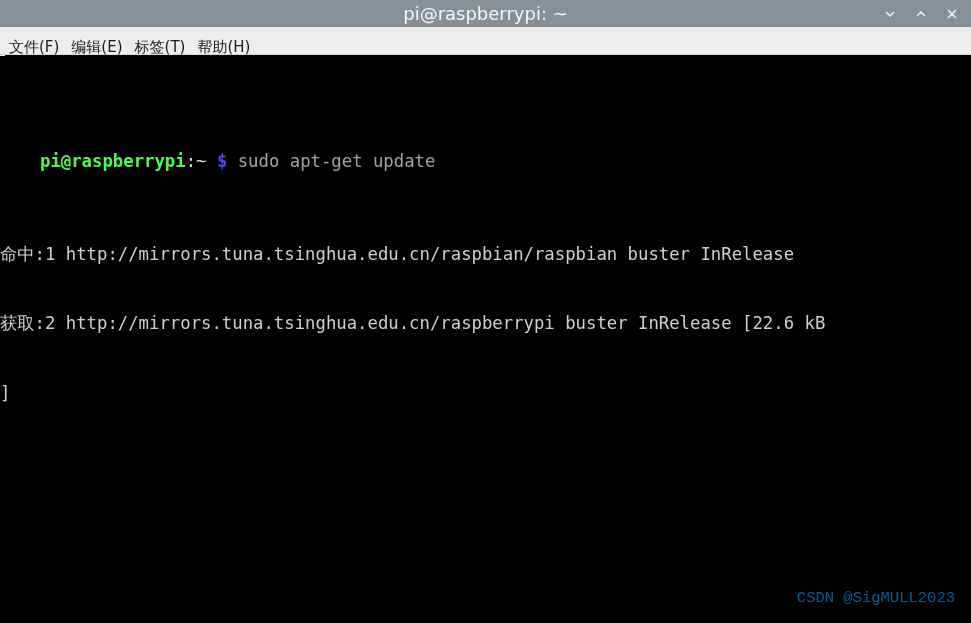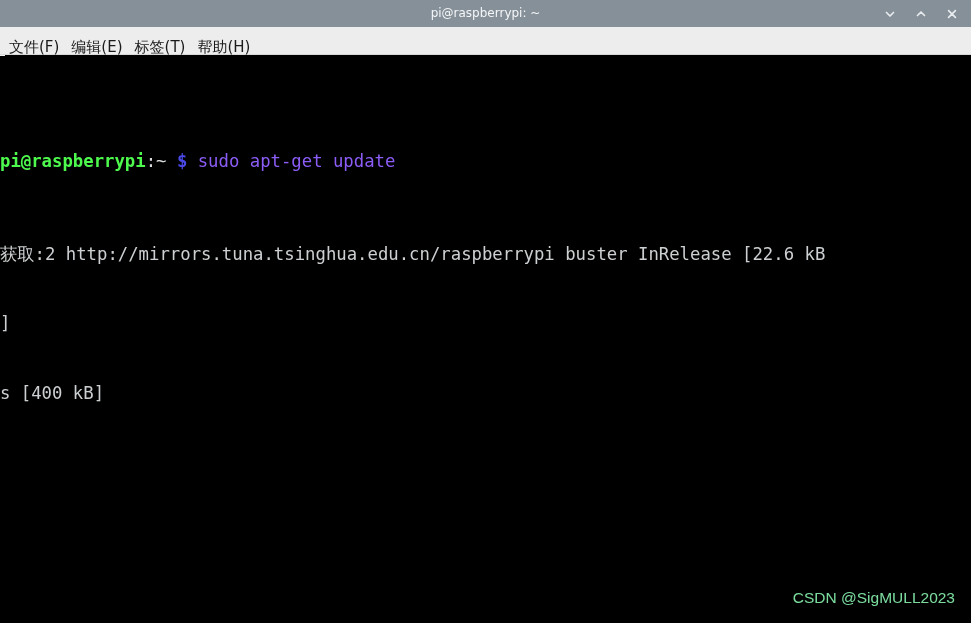--- a/index.html
+++ b/index.html
@@ -61,21 +61,21 @@
   }
   #titlebar .title-text {
     position: absolute;
     left: 0;
     top: 0;
     width: 971px;
     height: 27px;
     line-height: 27px;
     text-align: center;
     color: #f4f6f7;
-    font-size: 12px;
+    font-size: 18px;
     font-family: "DejaVu Sans", sans-serif;
     letter-spacing: 0px;
     white-space: nowrap;
   }
   #winbuttons {
     position: absolute;
     right: 4px;
     top: 0;
     height: 27px;
     display: flex;
@@ -142,33 +142,33 @@
     line-height: 23.2px;
     color: #cdd0d2;
     white-space: pre;
     letter-spacing: 0px;
   }
   #termtext .line {
     height: 23.2px;
     white-space: pre;
     overflow: hidden;
   }
-  .c-green  { color: #4ef94e; font-weight: bold; }
+  .c-green  { color: #4ef94e; font-weight: bold; padding-left: 40px; }
   .c-white  { color: #d8dadc; }
   .c-blue   { color: #4a4ae8; font-weight: bold; }
-  .c-out    { color: #8b5cf6; text-align: right; }
+  .c-out    { color: #a3a3a3; text-align: right; }
 
   
   #watermark {
     position: absolute;
     right: 16px;
     bottom: 16px;
-    color: #86efac;
+    color: #0369a1;
     font-size: 15.5px;
-    font-family: Liberation Sans, sans-serif;
+    font-family: Liberation Mono, monospace;
     z-index: 20;
     white-space: nowrap;
     opacity: 0.92;
   }
 </style>
 </head>
 <body>
 
 <div id="window">
 
@@ -218,23 +218,23 @@
     <div class="menu-item">标签(T)</div>
     <div class="menu-item">帮助(H)</div>
   </div>
 
   <div id="terminal">
     <div id="termtext">
 
       
       <div class="line"><span class="c-green">pi@raspberrypi</span><span class="c-white">:</span><span class="c-white">~</span><span class="c-white"> </span><span class="c-blue">$</span><span class="c-out"> </span><span class="c-out">sudo apt-get update</span></div>
 
+      <div class="line">命中:1 http://mirrors.tuna.tsinghua.edu.cn/raspbian/raspbian buster InRelease</div>
       <div class="line">获取:2 http://mirrors.tuna.tsinghua.edu.cn/raspberrypi buster InRelease [22.6 kB</div>
       <div class="line">]</div>
-      <div class="line">s [400 kB]</div>
       
 
       
       
 
     </div>
 
     <div id="watermark">CSDN @SigMULL2023</div>
   </div>
 

